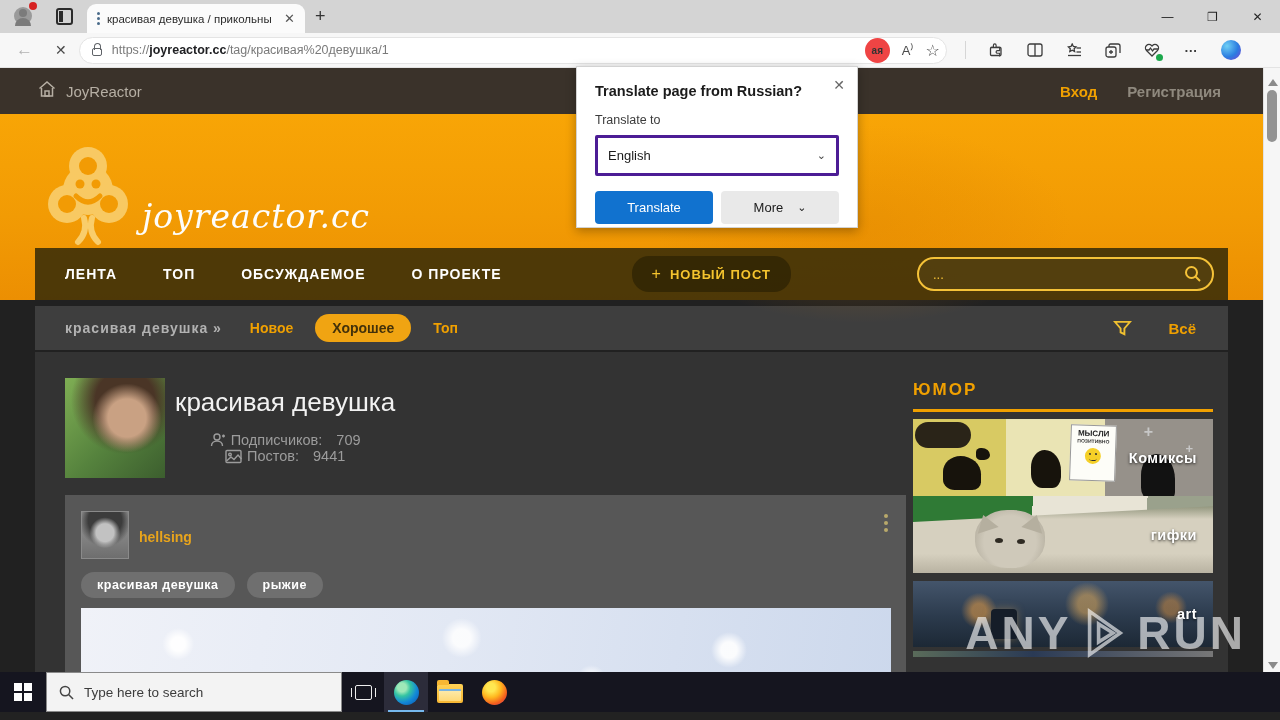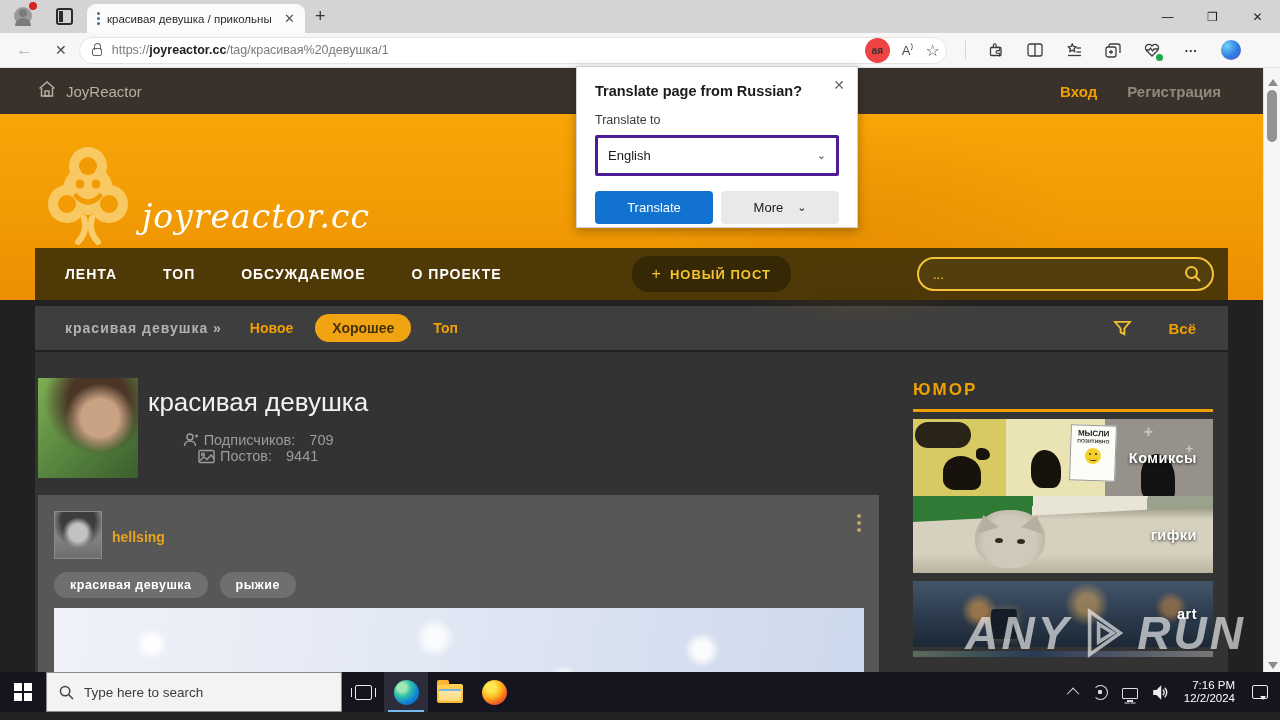--- a/index.html
+++ b/index.html
@@ -73,21 +73,21 @@
 
   .page-lower { background:#212121; padding-top:6px; }
   .subnav { margin-left:35px; width:1193px; height:44px; background:#3e3e3e; display:flex; align-items:center; padding:0 32px 0 30px; }
   .breadcrumb { color:#b2b2b2; font-size:14px; font-weight:700; letter-spacing:1px; margin-right:28px; }
   .filter-link { color:#f0a000; font-size:14px; font-weight:700; margin-right:22px; }
   .filter-active { background:#f0a412; color:#43310a; border-radius:15px; padding:6px 17px; }
   .subnav-right { margin-left:auto; display:flex; align-items:center; gap:36px; }
   .all-link { color:#f0a000; font-size:15px; font-weight:700; }
 
   .content { margin-left:35px; margin-top:2px; width:1193px; height:328px; background:#333; display:flex; overflow:hidden; }
-  .main-col { width:858px; padding:26px 0 0 3px; }
+  .main-col { width:858px; padding:26px 0 0 30px; }
   .tag-header { display:flex; }
   .tag-avatar { width:100px; height:100px; flex:none;
     background: radial-gradient(circle at 62% 40%, #c9a183 0 22%, transparent 40%),
                 radial-gradient(circle at 60% 22%, #4a3526 0 30%, transparent 55%),
                 linear-gradient(135deg,#7fae54 0%,#55823d 55%,#3c5e2e 100%); }
   .tag-info { margin-left:10px; padding-top:9px; }
   .tag-title { color:#f2f2f2; font-size:26px; font-weight:400; }
   .tag-stats { display:flex; align-items:center; margin-top:14px; color:#9c9c9c; font-size:14.5px;flex-direction:column; }
   .stat { display:flex; align-items:center; gap:5px; }
 
@@ -140,21 +140,21 @@
   .sb3 { height:66px; margin-top:8px;
     background:
       radial-gradient(circle at 22% 45%, rgba(235,160,70,0.55) 0 7px, transparent 18px),
       radial-gradient(circle at 58% 35%, rgba(240,180,90,0.5) 0 9px, transparent 22px),
       radial-gradient(circle at 86% 40%, rgba(230,150,60,0.45) 0 7px, transparent 16px),
       linear-gradient(180deg,#44556b 0%,#2b3a4c 55%,#1c2835 100%); }
   .tram { position:absolute; left:78px; bottom:8px; width:26px; height:30px; background:#151d28; border-radius:4px 4px 2px 2px; box-shadow:0 0 8px rgba(240,180,90,0.35); }
   .sb4 { height:6px; margin-top:4px; background:linear-gradient(90deg,#5a6b5a,#2a3a55 40%,#777); }
 
   
-  .watermark { position:absolute; right:34px; top:538px; display:flex; align-items:flex-end; gap:6px; z-index:20; opacity:0.62; pointer-events:none;font-style:italic; }
+  .watermark { position:absolute; right:34px; top:538px; display:flex; align-items:flex-end; gap:6px; z-index:20; opacity:0.62; pointer-events:none; }
   .wm-text { color:#fff; font-size:46px; font-weight:700; letter-spacing:3px; font-family:"Liberation Sans",sans-serif; }
 
   
   .popup { position:absolute; left:576px; top:66px; width:282px; height:162px; background:#fff; border:1px solid #d2d2d2; box-shadow:0 3px 10px rgba(0,0,0,0.3); z-index:60; padding:16px 18px 0; }
   .popup-title { font-size:14.5px; font-weight:700; color:#1b1b1b; }
   .popup-close { position:absolute; right:12px; top:10px; color:#666; font-size:14px; }
   .popup-label { font-size:12.5px; color:#3b3b3b; margin-top:14px; }
   .popup-select { margin-top:8px; height:41px; border:3px solid #4c1d95; border-radius:2px; display:flex; align-items:center; padding:0 10px; font-size:13px; color:#1b1b1b; }
   .popup-select .chev { margin-left:auto; color:#444; font-size:11px; }
   .popup-btns { display:flex; gap:8px; margin-top:15px; }
@@ -482,39 +482,15 @@
       </div>
     <div class="app-btn app-active">
         <span class="edge-ic"></span>
       </div>
     <div class="app-btn">
         <span class="folder-ic"></span>
       </div>
     <div class="app-btn">
         <span class="fx-ic"></span>
       </div>
-    <div class="tray">
-      <span class="tray-item">
-          <span class="chev-up"></span>
-        </span>
-      <span class="tray-item">
-          <span class="sync-ic"></span>
-        </span>
-      <span class="tray-item">
-          <span class="net-ic"></span>
-        </span>
-      <span class="tray-item">
-        <svg width="17" height="15" viewBox="0 0 18 16" fill="none" stroke="#eee" stroke-width="1.5">
-            <path d="M2 6h3l4-4v12l-4-4H2z" fill="#eee"></path>
-            <path d="M11.5 5a4 4 0 0 1 0 6M13.5 3a7 7 0 0 1 0 10"></path>
-          </svg>
-      </span>
-      <div class="clock">
-        <span>7:16 PM</span>
-        <span>12/2/2024</span>
-      </div>
-      <span class="tray-item" style="padding-right:12px;">
-          <span class="ac-ic"></span>
-        </span>
-    </div>
   </div>
 
 </div>
 
 </body></html>

